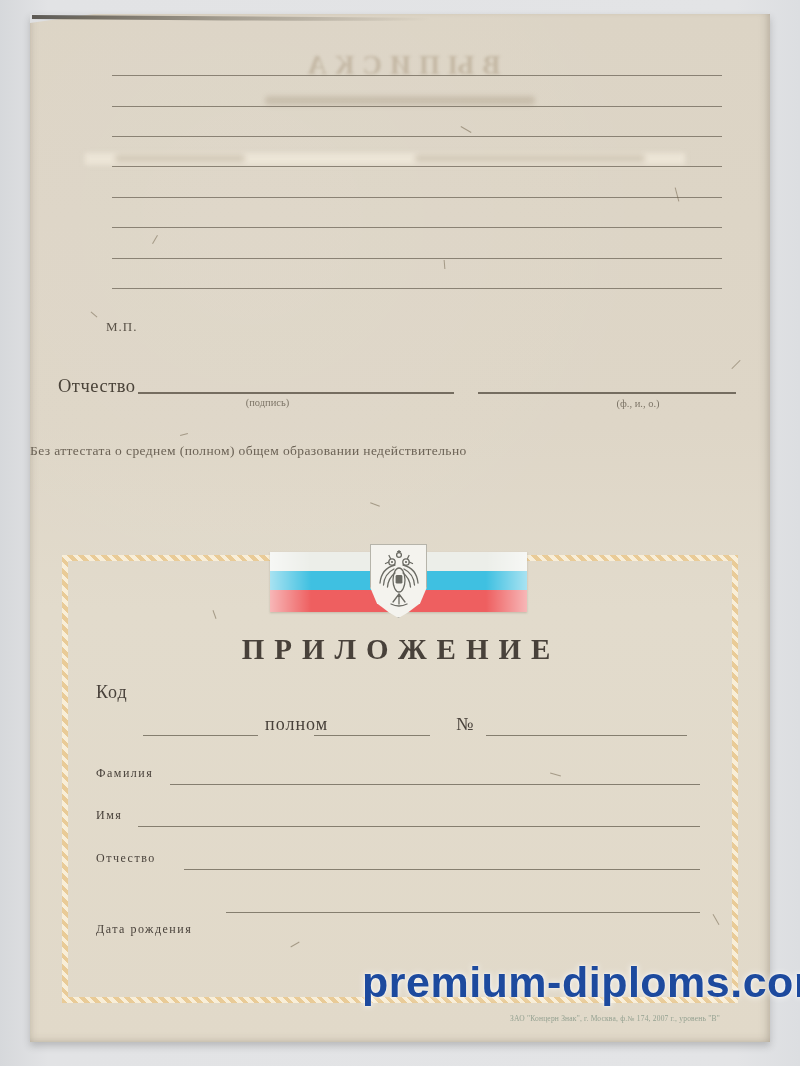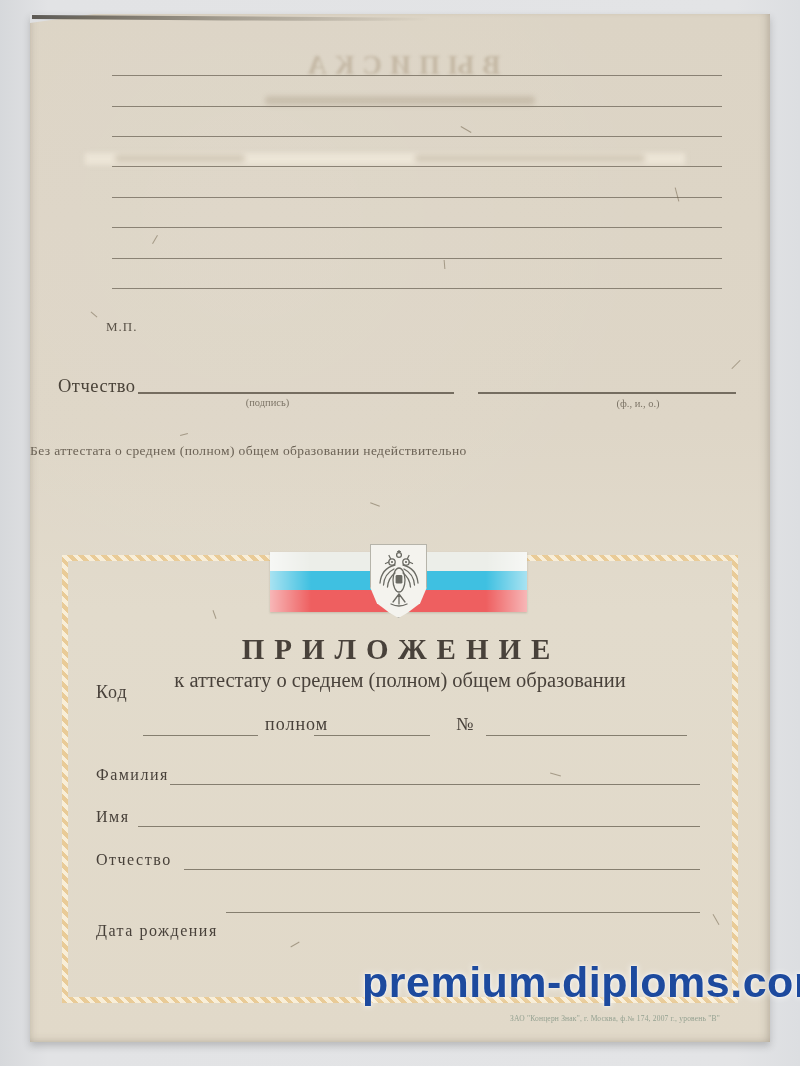--- a/index.html
+++ b/index.html
@@ -70,21 +70,21 @@
   .shield{ position:absolute; left:100px; top:-8px; width:57px; height:74px;
     background:#f4f3ee; border:1px solid #b6b4aa;
     clip-path:polygon(0 0,100% 0,100% 58%,88% 80%,66% 93%,50% 100%,34% 93%,12% 80%,0 58%);
     display:flex; align-items:center; justify-content:center; }
   .apx-title{ position:absolute; left:0; top:619px; width:100%; text-align:center;
     font-weight:bold; font-size:29px; letter-spacing:10px; padding-left:2px; color:#48413a; }
   .apx-sub{ position:absolute; left:0; top:655px; width:100%; text-align:center;
     font-size:20.5px; color:#48413a; }
   .apx-label{ position:absolute; font-size:18px; color:#48413a; letter-spacing:1px; }
   .apx-line{ position:absolute; height:1px; background:rgba(110,102,88,0.8); }
-  .fld-label{ position:absolute; left:66px; font-size:16px; letter-spacing:1.5px; color:#48413a; }
+  .fld-label{ position:absolute; left:66px; font-size:12px; letter-spacing:1.5px; color:#48413a; }
   
   .watermark{ position:absolute; left:332px; top:944px; z-index:5;
     font-family:"Liberation Sans", sans-serif; font-weight:bold; font-size:43px;
     letter-spacing:0.5px; white-space:nowrap;
     text-shadow:0 0 2px rgba(255,255,255,0.95), 0 0 7px rgba(255,255,255,0.85); }
   .imprint{ position:absolute; left:470px; top:1000px; width:230px; text-align:center;
     font-size:7.5px; color:#94a191; letter-spacing:0.2px; }
   .fib{ position:absolute; height:1px; background:rgba(105,92,68,0.5); }
 </style>
 </head>
@@ -148,21 +148,20 @@
         <g fill="#6b6b64">
           <rect x="18.6" y="25" width="6.8" height="8.6" rx="1.4"></rect>
           <circle cx="15" cy="12" r="1.1"></circle>
           <circle cx="29" cy="12" r="1.1"></circle>
         </g>
       </svg>
     </div>
   </div>
 
   <div class="apx-title">ПРИЛОЖЕНИЕ</div>
-  <div class="apx-sub">к аттестату о среднем (полном) общем образовании</div>
 
   <div class="apx-label" style="left:66px;top:668px">Код</div>
   <div class="apx-line" style="left:113px;top:721px;width:115px"></div>
   <div class="apx-label" style="left:235px;top:700px">полном</div>
   <div class="apx-line" style="left:284px;top:721px;width:116px"></div>
   <div class="apx-label" style="left:426px;top:700px">№</div>
   <div class="apx-line" style="left:456px;top:721px;width:201px"></div>
 
   <div class="fld-label" style="top:752px">Фамилия</div>
   <div class="apx-line" style="left:140px;top:770px;width:530px"></div>

